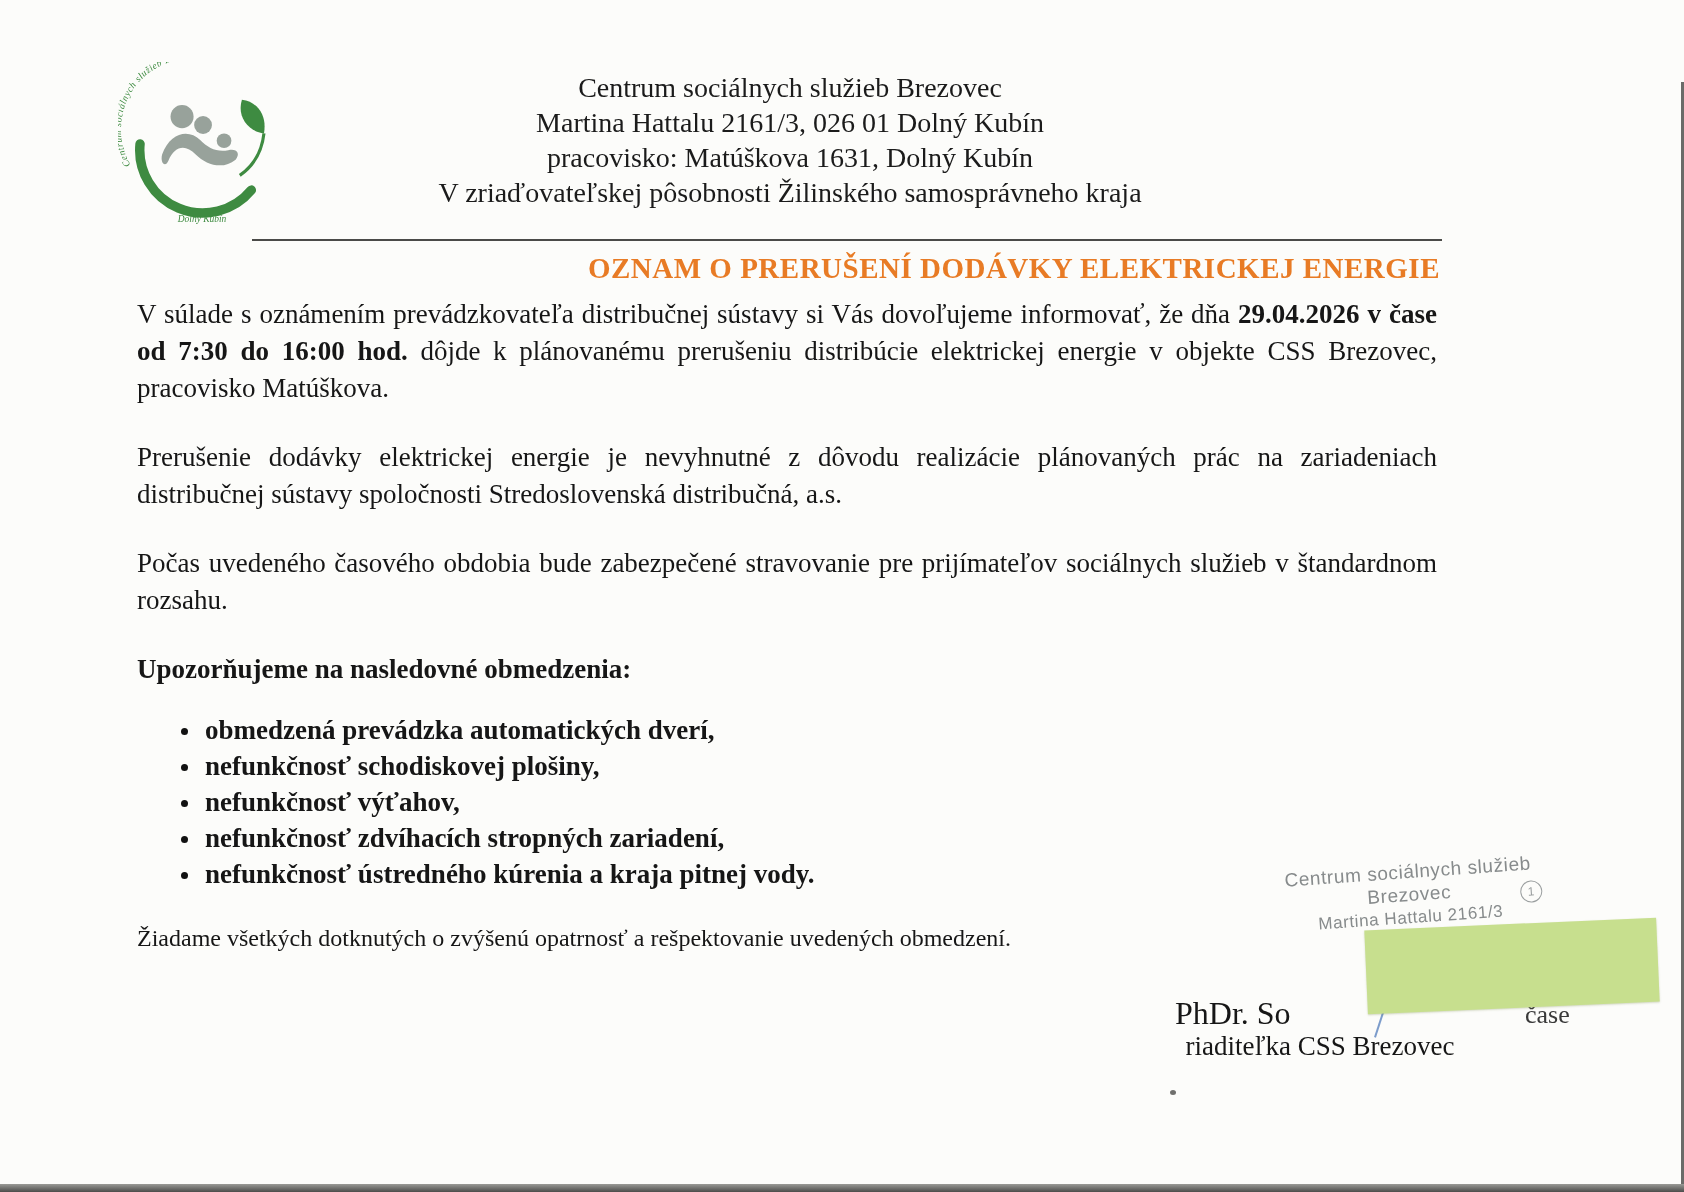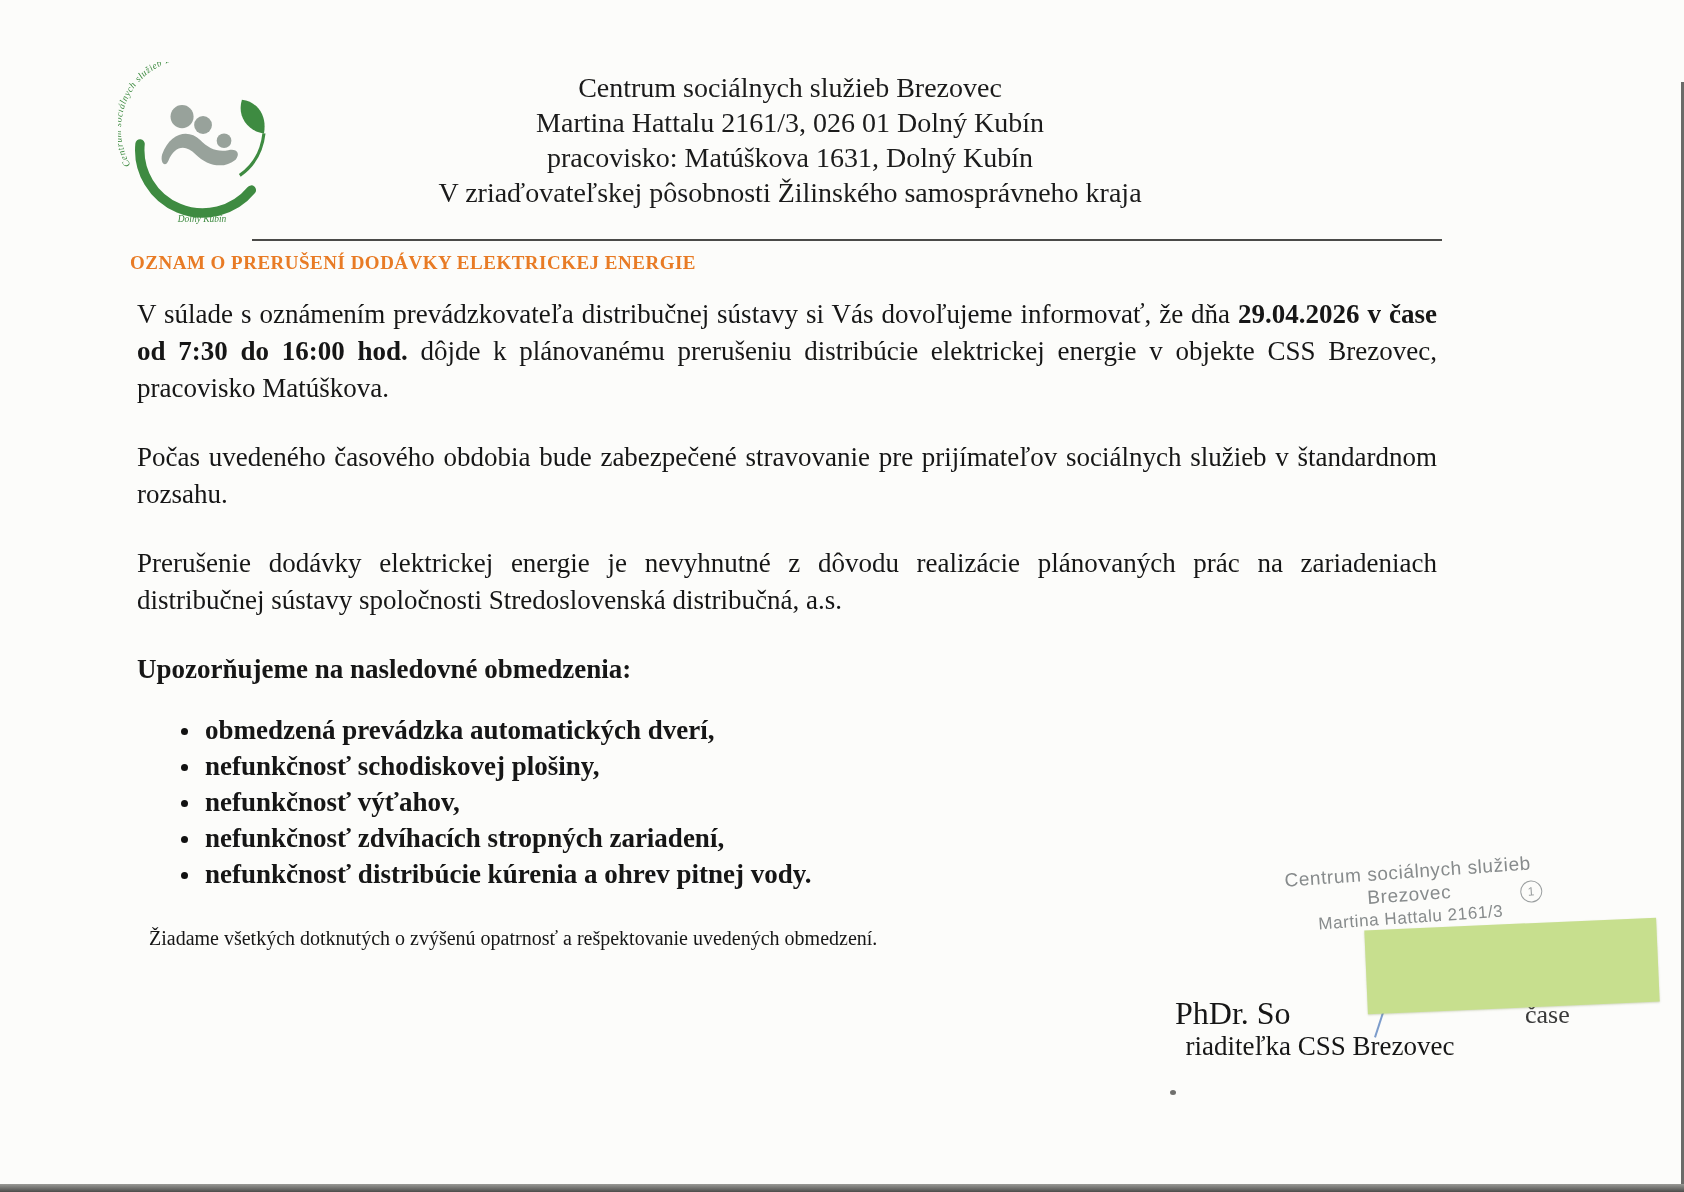--- a/index.html
+++ b/index.html
@@ -19,35 +19,35 @@
   .logo{position:absolute;left:118px;top:62px;width:168px;height:168px;}
   
   .header{
     position:absolute;left:250px;top:70px;width:1080px;
     text-align:center;font-size:28px;line-height:35px;color:#1b1b1b;
   }
   .rule{position:absolute;left:252px;top:239px;width:1190px;height:2px;background:#4a4a48;}
   
   .title{
     position:absolute;left:130px;top:252px;width:1310px;
-    text-align:left;font-weight:bold;font-size:19px;letter-spacing:0.5px;
+    text-align:right;font-weight:bold;font-size:29px;letter-spacing:0.5px;
   }
   
   .body-col{position:absolute;left:137px;top:296px;width:1300px;font-size:27px;line-height:37px;}
   .para{margin:0 0 32px 0;text-align:justify;}
   .para b{font-weight:bold;}
   .warn-head{font-weight:bold;margin:20px 0 24px 0;}
   .warn-list{list-style:none;margin:0 0 28px 0;padding:0;}
   .warn-list li{
     position:relative;padding-left:68px;font-weight:bold;line-height:36px;
   }
   .warn-list li::before{
     content:"";position:absolute;left:44px;top:16px;width:7px;height:7px;border-radius:50%;background:#111;
   }
-  .closing{margin:8px 0 0 12px;font-size:20px;}
+  .closing{margin:8px 0 0 0;font-size:24px;}
   
   .stamp{
     position:absolute;left:1255px;top:860px;width:310px;
     transform:rotate(-4deg);
     font-family:"Liberation Sans", sans-serif;
     color:#878b8c;text-align:center;font-size:19px;line-height:23px;letter-spacing:0.6px;
   }
   .stamp .l2{position:relative;}
   .stamp .badge{
     position:absolute;right:22px;top:6px;width:20px;height:20px;border:1.5px solid #9a9e9f;
@@ -107,32 +107,32 @@
 
   <div class="rule"></div>
 
   <div class="title" style="color:#e87b25;">OZNAM O PRERUŠENÍ DODÁVKY ELEKTRICKEJ ENERGIE</div>
 
   <div class="body-col">
     <p class="para"><span>V súlade s oznámením prevádzkovateľa distribučnej sústavy si Vás dovoľujeme informovať, že dňa</span>
 <b>29.04.2026 v čase od 7:30 do 16:00 hod.</b>
 <span>dôjde k plánovanému prerušeniu distribúcie elektrickej energie v objekte CSS Brezovec, pracovisko Matúškova.</span></p>
 
+    <p class="para">Prerušenie dodávky elektrickej energie je nevyhnutné z dôvodu realizácie plánovaných prác na zariadeniach distribučnej sústavy spoločnosti Stredoslovenská distribučná, a.s.</p>
+
     <p class="para">Počas uvedeného časového obdobia bude zabezpečené stravovanie pre prijímateľov sociálnych služieb v štandardnom rozsahu.</p>
-
-    <p class="para">Prerušenie dodávky elektrickej energie je nevyhnutné z dôvodu realizácie plánovaných prác na zariadeniach distribučnej sústavy spoločnosti Stredoslovenská distribučná, a.s.</p>
 
     <p class="warn-head">Upozorňujeme na nasledovné obmedzenia:</p>
 
     <ul class="warn-list">
       <li>obmedzená prevádzka automatických dverí,</li>
       <li>nefunkčnosť schodiskovej plošiny,</li>
       <li>nefunkčnosť výťahov,</li>
       <li>nefunkčnosť zdvíhacích stropných zariadení,</li>
-      <li>nefunkčnosť distribúcie kúrenia a ohrev pitnej vody.</li>
+      <li>nefunkčnosť ústredného kúrenia a kraja pitnej vody.</li>
     </ul>
 
     <p class="closing">Žiadame všetkých dotknutých o zvýšenú opatrnosť a rešpektovanie uvedených obmedzení.</p>
   </div>
 
   <div class="stamp">
     <div>Centrum sociálnych služieb</div>
     <div class="l2">
       <span>Brezovec</span>
       <span class="badge">1</span>

